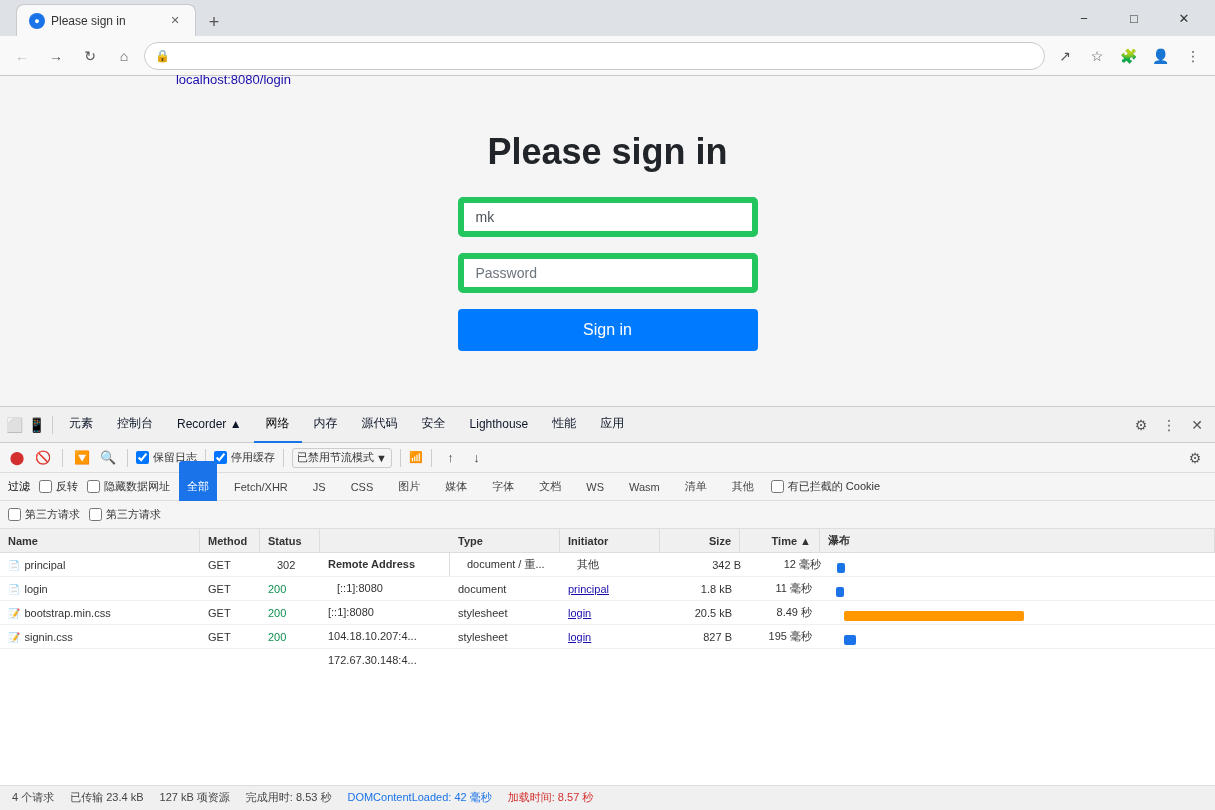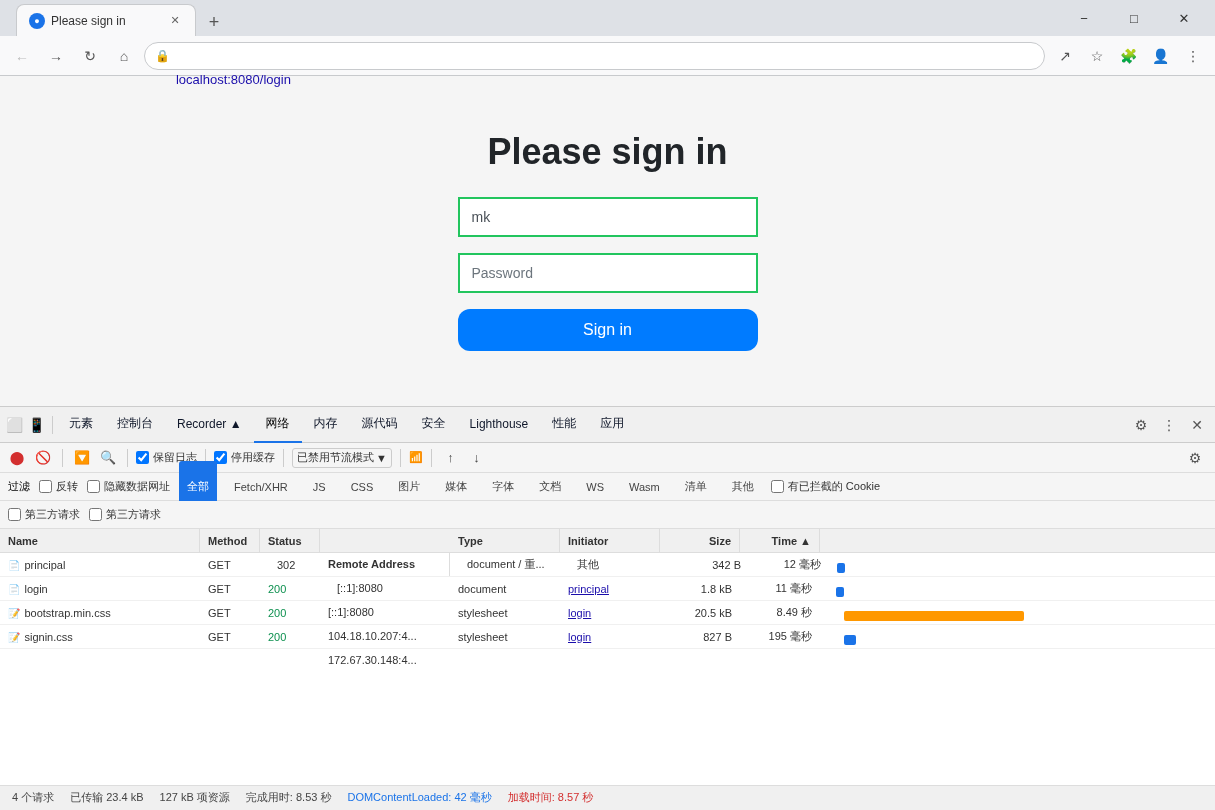--- a/index.html
+++ b/index.html
@@ -21,23 +21,23 @@
     .address-input-wrap { flex: 1; display: flex; align-items: center; background: #fff; border: 1px solid #c8cacd; border-radius: 20px; height: 28px; padding: 0 10px; gap: 6px; }
     .lock-icon { color: #555; font-size: 12px; }
     .address-text { flex: 1; font-size: 13px; color: #1a0dab; margin-top: 48px; }
     .address-actions { display: flex; align-items: center; gap: 4px; }
     .addr-action-btn { width: 28px; height: 28px; display: flex; align-items: center; justify-content: center; border-radius: 50%; color: #555; font-size: 14px; cursor: pointer; }
 
     
     .page-content { background: #f5f5f5; height: 330px; display: flex; flex-direction: column; align-items: center; justify-content: center; }
     .sign-in-title { font-size: 36px; font-weight: 700; color: #212529; margin-bottom: 24px; }
     .sign-in-form { display: flex; flex-direction: column; gap: 16px; width: 300px; }
-    .form-input { width: 100%; height: 40px; padding: 8px 12px; font-size: 14px; color: #495057; border: 2px solid #22c55e; border-radius: 0; outline: none; background: #fff; }
+    .form-input { width: 100%; height: 40px; padding: 8px 12px; font-size: 14px; color: #495057; border: 6px solid #22c55e; border-radius: 5px; outline: none; background: #fff; }
     .form-input::placeholder { color: #6c757d; }
-    .sign-in-btn { width: 100%; height: 42px; background: #007bff; color: #fff; border: none; border-radius: 12px; font-size: 16px; cursor: pointer; }
+    .sign-in-btn { width: 100%; height: 42px; background: #007bff; color: #fff; border: none; border-radius: 4px; font-size: 16px; cursor: pointer; }
 
     
     .devtools { background: #f5f5f5; border-top: 1px solid #ccc; height: 403px; display: flex; flex-direction: column; }
     .devtools-tabs { display: flex; align-items: center; height: 36px; background: #f0f0f0; border-bottom: 1px solid #ccc; padding: 0 4px; }
     .devtools-tab { padding: 0 12px; height: 36px; display: flex; align-items: center; font-size: 12px; color: #0f172a; cursor: pointer; border-bottom: 2px solid transparent; }
     .devtools-tab.active { color: #000000; border-bottom: 2px solid #1a73e8; }
     .devtools-tab-spacer { flex: 1; }
     .devtools-tab-icon { width: 28px; height: 28px; display: flex; align-items: center; justify-content: center; border-radius: 50%; font-size: 14px; color: #555; cursor: pointer; }
 
     .devtools-toolbar { display: flex; align-items: center; height: 30px; background: #f5f5f5; border-bottom: 1px solid #ddd; padding: 0 6px; gap: 4px; }
@@ -243,20 +243,21 @@
   <div class="network-table">
     <div class="network-header">
       <div class="col col-name">Name</div>
       <div class="col col-method">Method</div>
       <div class="col col-status">Status</div>
       <div class="col col-remote">Remote Address</div>
       <div class="col col-type">Type</div>
       <div class="col col-initiator">Initiator</div>
       <div class="col col-size">Size</div>
       <div class="col col-time">Time ▲</div>
+      <div class="col col-waterfall">瀑布</div>
     </div>
 
     <div class="network-row">
       <div class="col col-name"><span class="file-icon">📄</span><span>principal</span></div>
       <div class="col col-method">GET</div>
       <div class="col col-status status-302">302</div>
       <div class="col col-remote">[::1]:8080</div>
       <div class="col col-type">document / 重...</div>
       <div class="col col-initiator">其他</div>
       <div class="col col-size">342 B</div>

